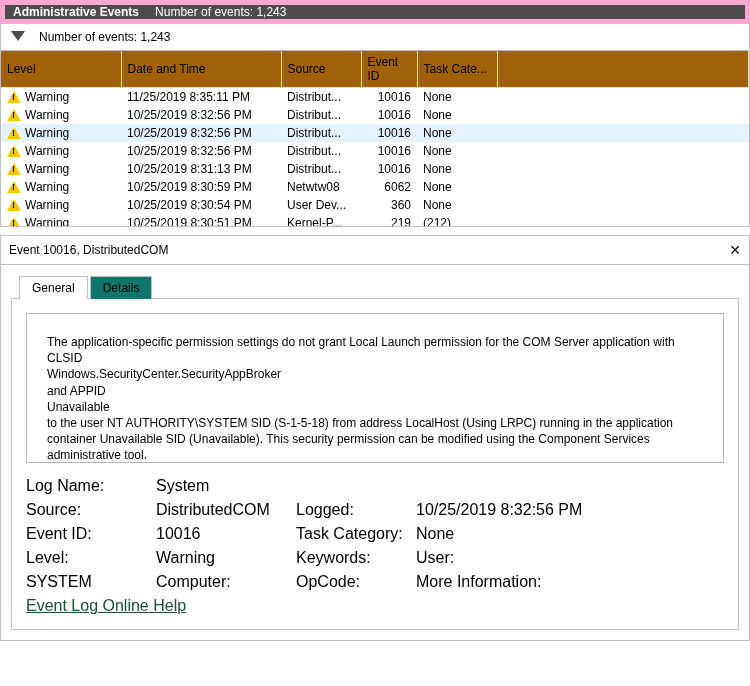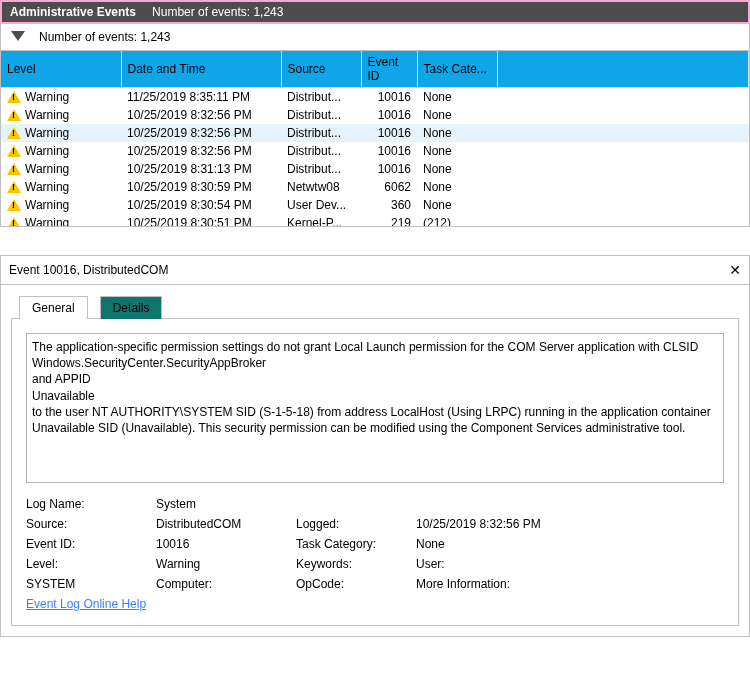--- a/index.html
+++ b/index.html
@@ -11,21 +11,21 @@
     color: #000;
     width: 750px;
   }
   .header-bar {
     background: #4c4c4c;
     color: #fff;
     display: flex;
     align-items: center;
     padding: 0 8px;
     height: 24px;
-    border: 2px solid #f9a8d4;
+    border: 5px solid #f9a8d4;
   }
   .header-bar .title { font-weight: 600; margin-right: 16px; }
   .filter-bar {
     display: flex;
     align-items: center;
     padding: 6px 10px;
     border: 1px solid #c0c0c0;
     border-top: none;
     background: #fff;
   }
@@ -48,21 +48,21 @@
     overflow-y: scroll;
     position: relative;
   }
   table.events { width: 100%; border-collapse: collapse; table-layout: fixed; }
   table.events th {
     text-align: left;
     font-weight: 400;
     padding: 4px 6px;
     border-right: 1px solid #e0e0e0;
     border-bottom: 1px solid #e0e0e0;
-    background: #0ea5e9;
+    background: #a16207;
     position: sticky; top: 0;
   }
   table.events td {
     padding: 2px 6px;
     white-space: nowrap;
     overflow: hidden;
     text-overflow: ellipsis;
   }
   tr.selected td { background: #e5f3ff; }
   .lvl-cell { display: flex; align-items: center; gap: 4px; }
@@ -81,34 +81,34 @@
     font-size: 9px; font-weight: bold; color: #000;
   }
   .col-level { width: 120px; }
   .col-date  { width: 160px; }
   .col-src   { width: 80px; }
   .col-eid   { width: 56px; text-align: right; padding-right: 10px; margin-top: 45px;}
   .col-cat   { width: 80px; }
   td.col-eid { text-align: right; padding-right: 10px; }
 
   .detail-outer {
-    margin-top: 28px;
+    margin-top: 8px;
     border: 1px solid #c0c0c0;
     padding: 0;
   }
   .detail-title {
     display: flex; justify-content: space-between; align-items: center;
     padding: 6px 8px;
     border-bottom: 1px solid #c0c0c0;
   }
   .detail-title .close { font-family: Arial; font-size: 14px; cursor: pointer; }
   .tab-strip {
     display: flex;
     padding: 10px 10px 0 18px;
-    gap: 12px;
+    gap: 2px;
   }
   .tab {
     padding: 4px 12px;
     border: 1px solid #c0c0c0;
     border-bottom: none;
     background: #0f766e;
     position: relative;
     top: 1px;
     cursor: pointer;
   }
@@ -117,36 +117,36 @@
     z-index: 2;
   }
   .tab-page {
     margin: 0 10px 10px 10px;
     border: 1px solid #c0c0c0;
     padding: 14px;
     background: #fff;
   }
   .desc-box {
     border: 1px solid #b5b5b5;
-    padding: 5px;
+    padding: 20px;
     font-size: 12px;
     line-height: 1.35;
     height: 150px;
   }
   .meta-grid {
     display: grid;
     grid-template-columns: 130px 140px 120px 180px;
     row-gap: 6px;
     margin-top: 14px;
-    font-size: 12px;
+    font-size: 16px;
   }
   .meta-grid .lbl { }
   .meta-grid .val { }
   .meta-grid .full { grid-column: span 3; }
-  a.link { color: #3b82f6; text-decoration: underline; }
+  a.link { color: #14532d; text-decoration: underline; }
 </style>
 </head>
 <body>
 
 <div class="header-bar">
   <span class="title">Administrative Events</span>
   <span>Number of events: 1,243</span>
 </div>
 
 <div class="filter-bar">

